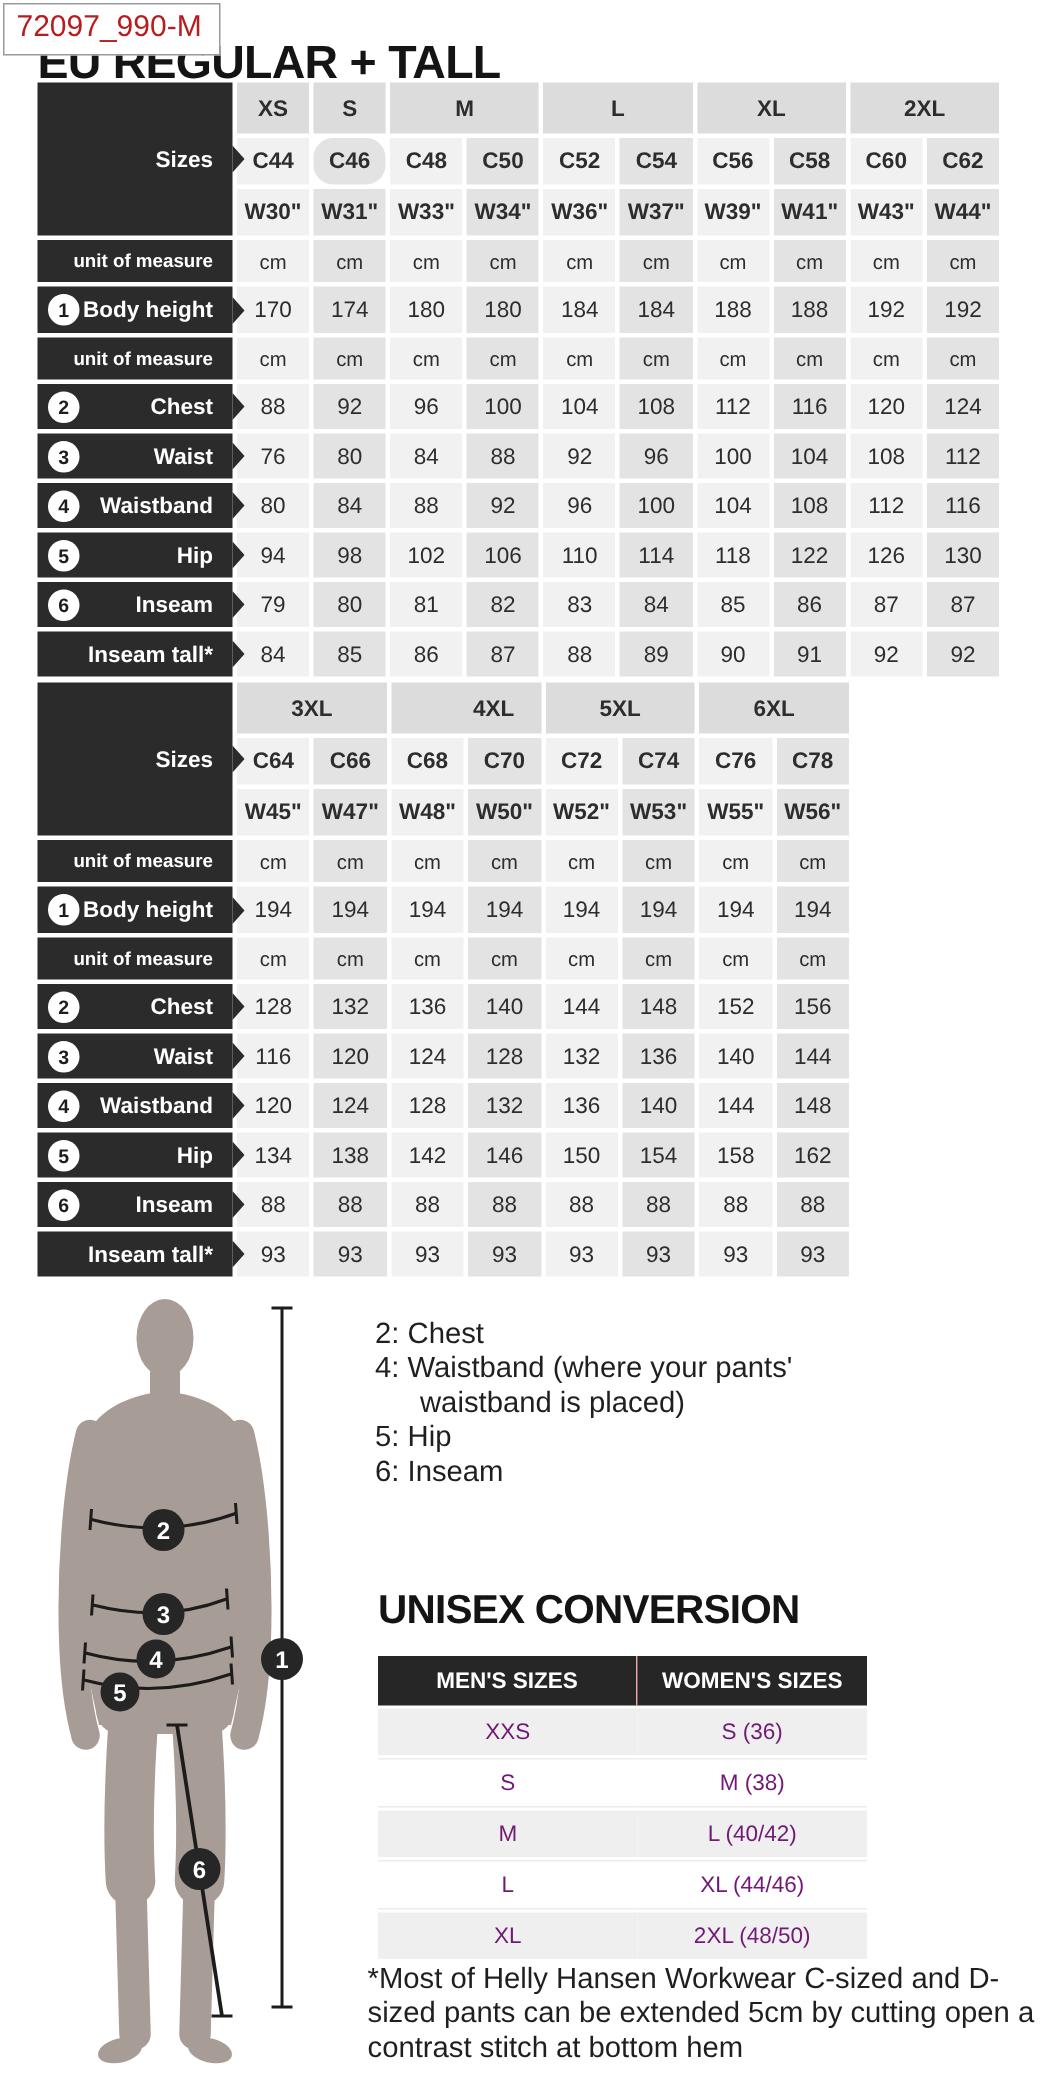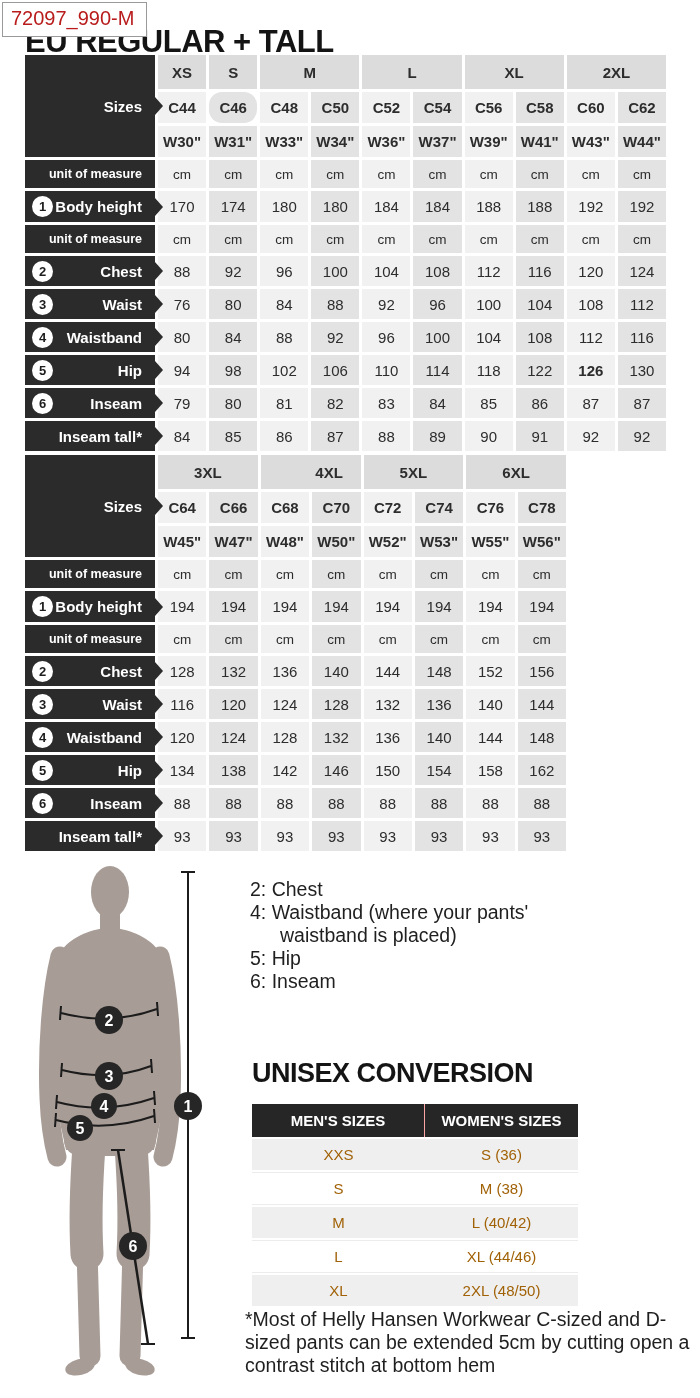--- a/index.html
+++ b/index.html
@@ -33,21 +33,21 @@
 
   .legend{position:absolute;left:250px;top:878px;margin:0;padding:0;list-style:none;
        font-size:19.5px;color:#1f1f1f;line-height:23px;width:340px;}
   .legend li{padding-left:30px;text-indent:-30px;}
 
   .conv-title{position:absolute;left:252px;top:1058px;margin:0;font-size:27px;font-weight:bold;
        color:#141414;letter-spacing:-0.5px;}
   #conv{position:absolute;left:252px;top:1102px;width:326px;border-collapse:separate;border-spacing:0 2px;}
   #conv th{background:#262626;color:#fff;font-size:15px;font-weight:bold;height:31px;text-align:center;}
   #conv th:first-child{width:170px;border-right:1px solid #fca5a5;}
-  #conv td{text-align:center;font-size:15px;color:#a16207;height:29px;}
+  #conv td{text-align:center;font-size:15px;color:#701a75;height:29px;}
   #conv tr.odd td{background:#efefef;}
   #conv tr.even td{background:#fff;border-top:1px solid #ececec;border-bottom:1px solid #ececec;}
 
   .footnote{position:absolute;left:245px;top:1308px;width:452px;margin:0;
        font-size:19.5px;line-height:23px;color:#1f1f1f;}
 </style>
 </head>
 <body>
 
 <h1 class="title">EU REGULAR + TALL</h1>
@@ -166,21 +166,21 @@
       <span>Hip</span>
     </div>
     <div class="cell codd" style="grid-area: 10 / 2;">94</div>
     <div class="cell ceven" style="grid-area: 10 / 3;">98</div>
     <div class="cell codd" style="grid-area: 10 / 4;">102</div>
     <div class="cell ceven" style="grid-area: 10 / 5;">106</div>
     <div class="cell codd" style="grid-area: 10 / 6;">110</div>
     <div class="cell ceven" style="grid-area: 10 / 7;">114</div>
     <div class="cell codd" style="grid-area: 10 / 8;">118</div>
     <div class="cell ceven" style="grid-area: 10 / 9;">122</div>
-    <div class="cell codd" style="grid-area: 10 / 10; font-weight: bold;">126</div>
+    <div class="cell codd" style="grid-area: 10 / 10;">126</div>
     <div class="cell ceven" style="grid-area: 10 / 11;">130</div>
     <div class="cell lbl arrow with-num" style="grid-area: 11 / 1;">
       <span class="num-badge">6</span>
       <span>Inseam</span>
     </div>
     <div class="cell codd" style="grid-area: 11 / 2;">79</div>
     <div class="cell ceven" style="grid-area: 11 / 3;">80</div>
     <div class="cell codd" style="grid-area: 11 / 4;">81</div>
     <div class="cell ceven" style="grid-area: 11 / 5;">82</div>
     <div class="cell codd" style="grid-area: 11 / 6;">83</div>

